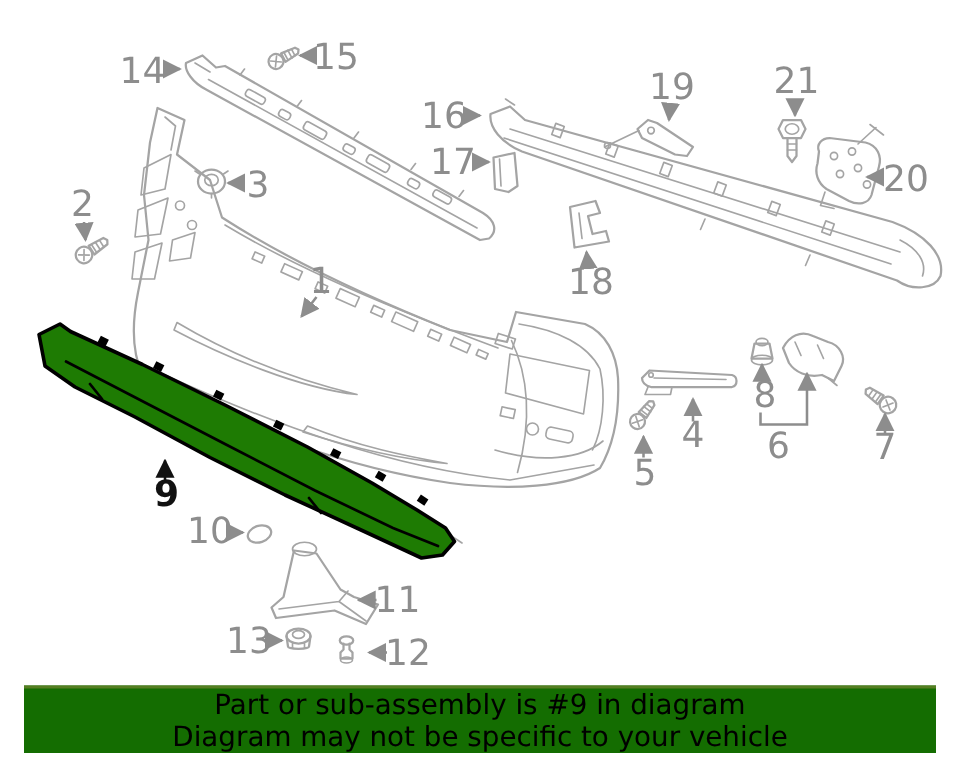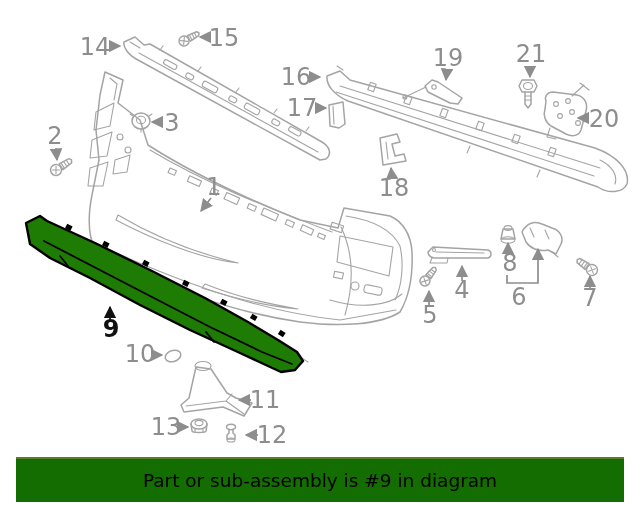--- a/index.html
+++ b/index.html
@@ -344,14 +344,15 @@
     </g>
     <g class="callout">
       <line x1="530" y1="66" x2="530" y2="77" marker-end="url(#ah-gray)"></line>
       <text x="531" y="62">21</text>
     </g>
   </g>
 </svg>
 
 <div class="banner">
   <div>Part or sub-assembly is #9 in diagram</div>
+  <div>Diagram may not be specific to your vehicle</div>
 </div>
 </div>
 
 </body></html>

